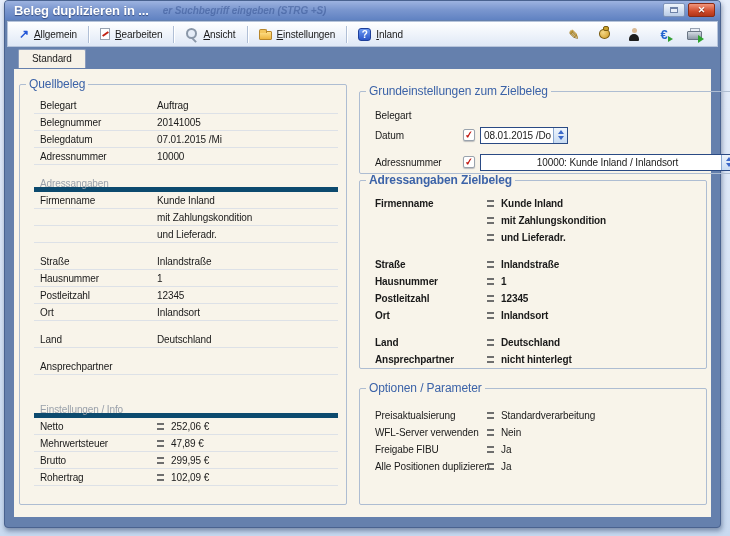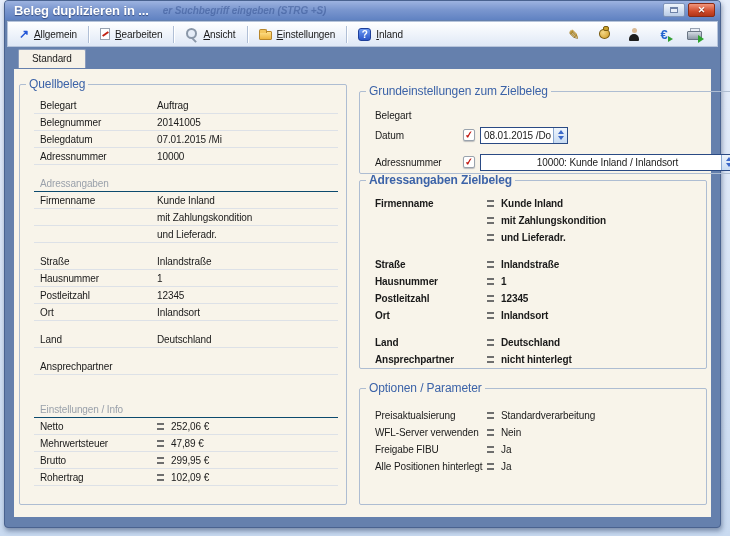--- a/index.html
+++ b/index.html
@@ -77,21 +77,21 @@
   .right-col { position:absolute; left:345px; right:4px; top:4px; bottom:12px; }
   .gb-grund  { left:0; right:0; top:11px; height:90px; }
   .gb-adr    { left:0; right:0; top:100px; height:196px;font-weight:bold; }
   .gb-opt    { left:0; right:0; top:308px; bottom:0; }
 
   
   .lrows { padding-top:6px; }
   .row { display:flex; align-items:center; height:17px; margin:0 8px 0 14px; padding-left:6px; border-bottom:1px solid #dde1e7; }
   .row .lbl { width:117px; flex:none; white-space:nowrap; }
   .row .val { white-space:nowrap; }
-  .sect { color:#9aa1ab; height:17px; line-height:17px; margin:10px 8px 0 14px; padding-left:6px; border-bottom:1px solid #0c4a6e; }
+  .sect { color:#9aa1ab; height:17px; line-height:17px; margin:10px 8px 0 14px; padding-left:6px; border-bottom:5px solid #0c4a6e; }
   .mt1 { margin-top:10px; }
   .mt2 { margin-top:26px; }
 
   
   .eq { display:inline-block; flex:none; width:7px; height:7px; border-top:2px solid #6e6e6e; border-bottom:2px solid #6e6e6e; margin-right:7px; }
 
   
   .rrows { padding-top:8px; }
   .rrow { display:flex; align-items:center; height:17px; margin-left:15px; }
   .rrow .lbl { width:112px; flex:none; white-space:nowrap; }
@@ -373,21 +373,21 @@
               <span class="lbl">WFL-Server verwenden</span>
               <span class="eq"></span>
               <span class="val">Nein</span>
             </div>
             <div class="rrow">
               <span class="lbl">Freigabe FIBU</span>
               <span class="eq"></span>
               <span class="val">Ja</span>
             </div>
             <div class="rrow">
-              <span class="lbl">Alle Positionen hinterlegt</span>
+              <span class="lbl">Alle Positionen duplizieren</span>
               <span class="eq"></span>
               <span class="val">Ja</span>
             </div>
           </div>
         </fieldset>
       </div>
     </div>
   </div>
 </div>
 

